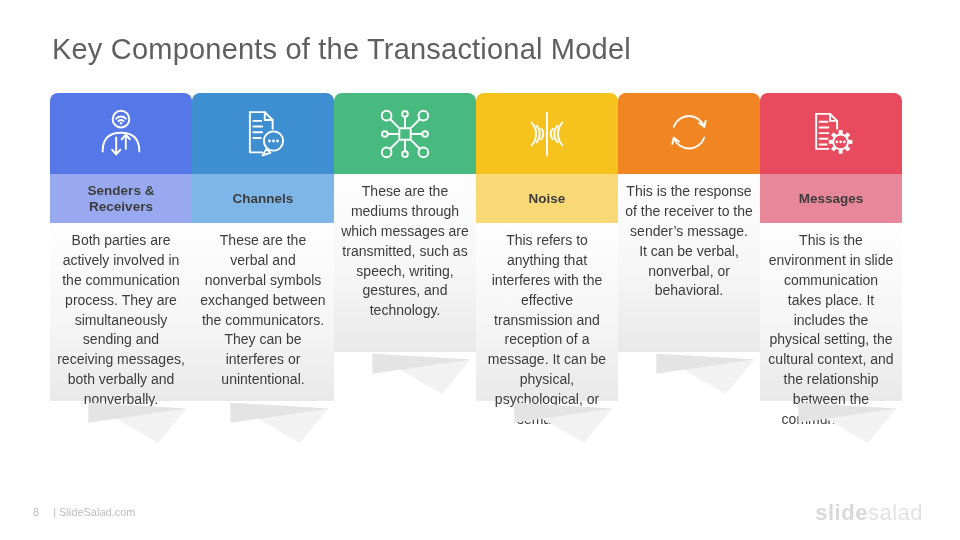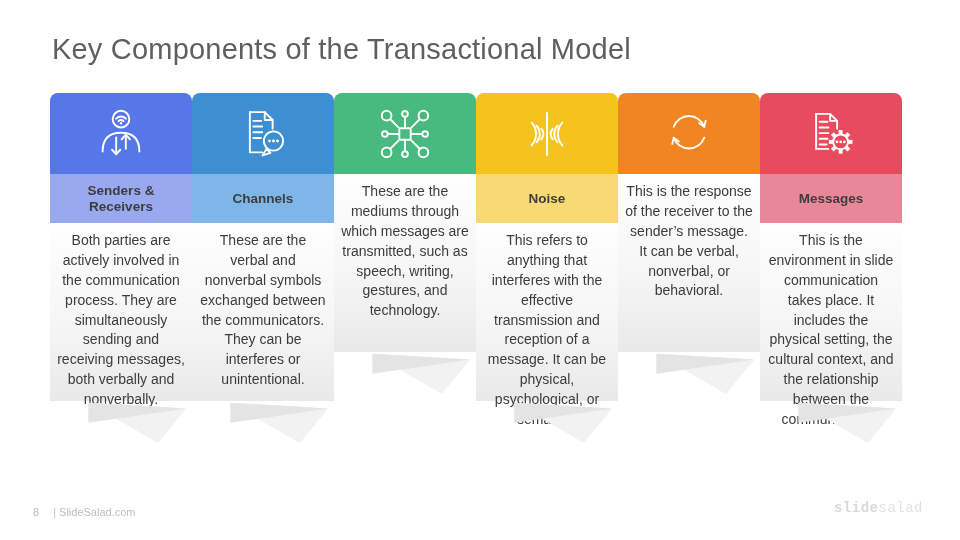--- a/index.html
+++ b/index.html
@@ -38,21 +38,21 @@
   .icon-svg{display:block;}
   .icon-svg .st{fill:none;stroke:#fff;stroke-width:2.2;stroke-linecap:round;stroke-linejoin:round;}
   .icon-svg .thick{fill:none;stroke:#fff;stroke-width:4.5;stroke-linecap:butt;}
   .icon-svg .fillhdr{fill:var(--hdr);stroke:#fff;stroke-width:2.2;stroke-linejoin:round;}
   .icon-svg .dot{fill:#fff;stroke:none;}
   .footer-left{
     position:absolute;left:33px;top:506px;font-size:11px;color:#bdbdbd;
     display:flex;gap:14px;align-items:baseline;
   }
   .logo{
-    position:absolute;right:37px;top:500px;font-size:14px;letter-spacing:.5px;font-family:Liberation Mono, monospace;
+    position:absolute;right:37px;top:500px;font-size:22px;letter-spacing:.5px;
   }
   .logo .lg-b{font-weight:bold;color:#d9d9d9;}
   .logo .lg-l{font-weight:normal;color:#e3e3e3;}
 </style>
 </head>
 <body>
 
 <div class="slide">
 
   <div class="slide-title">Key Components of the Transactional Model</div>

